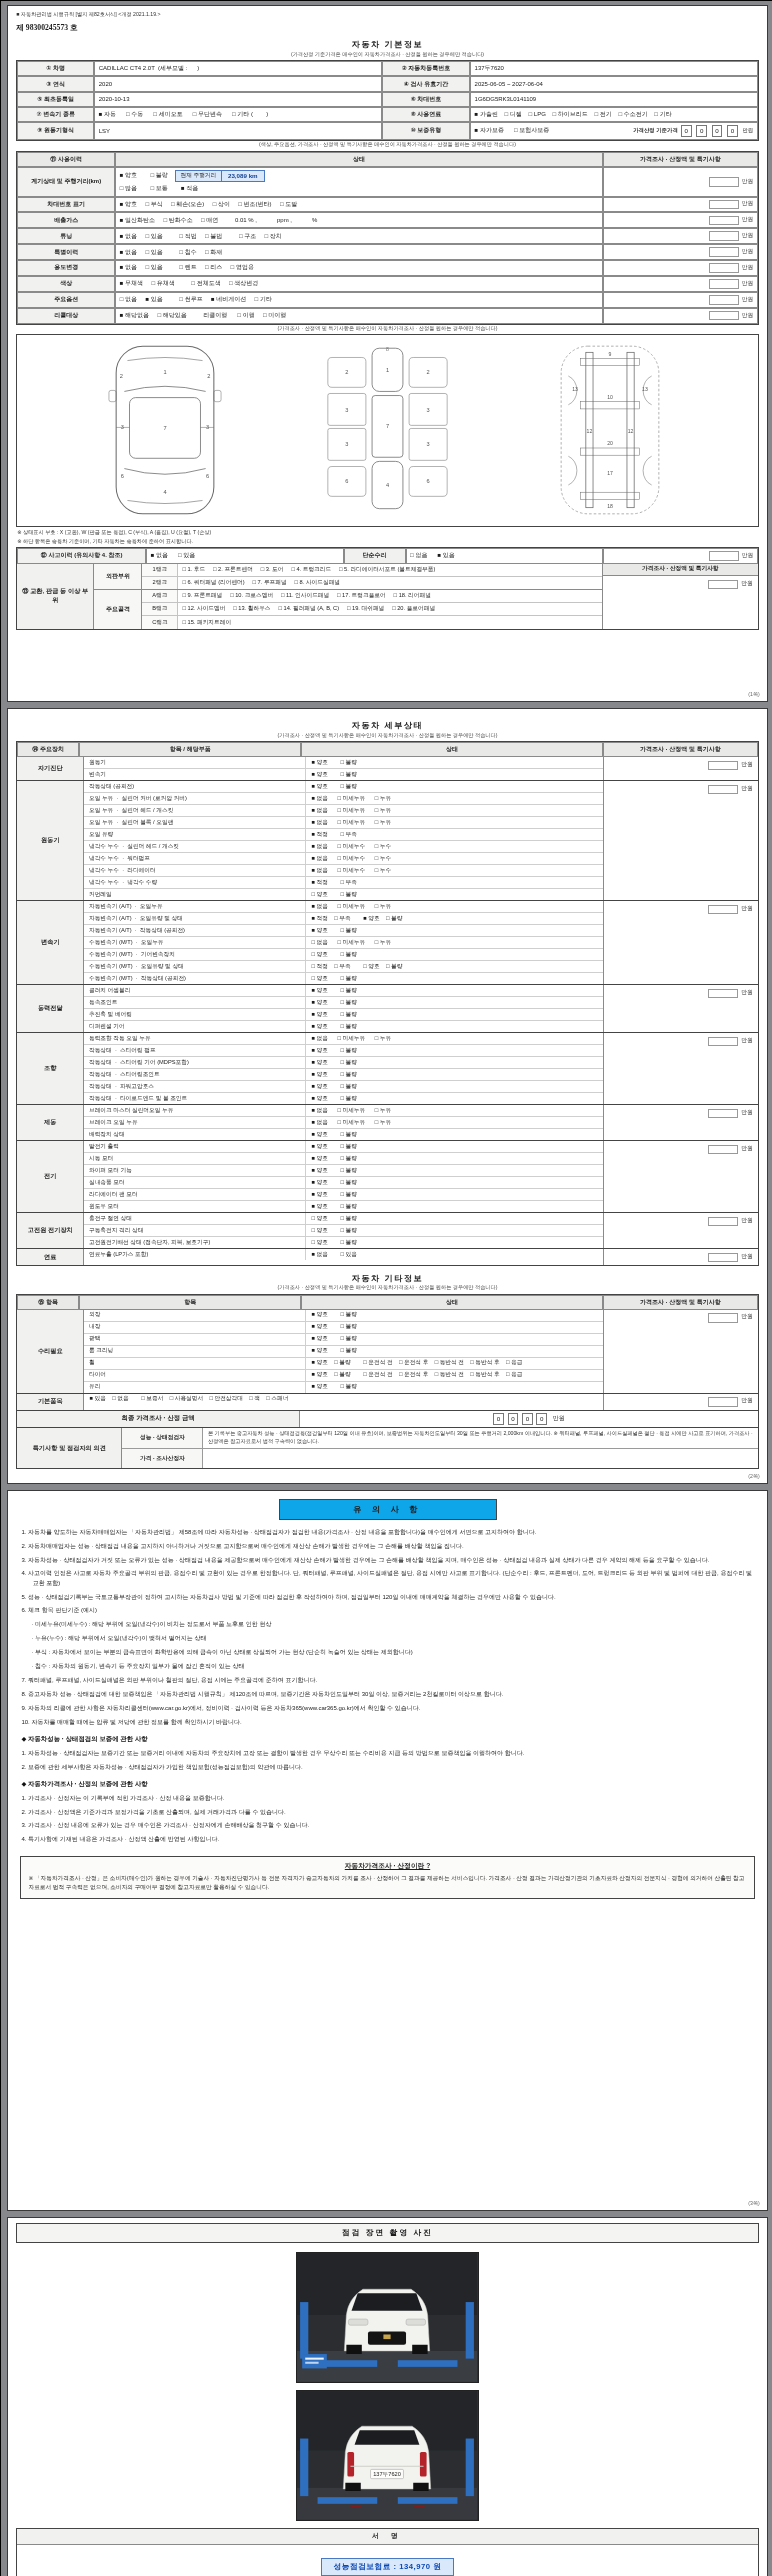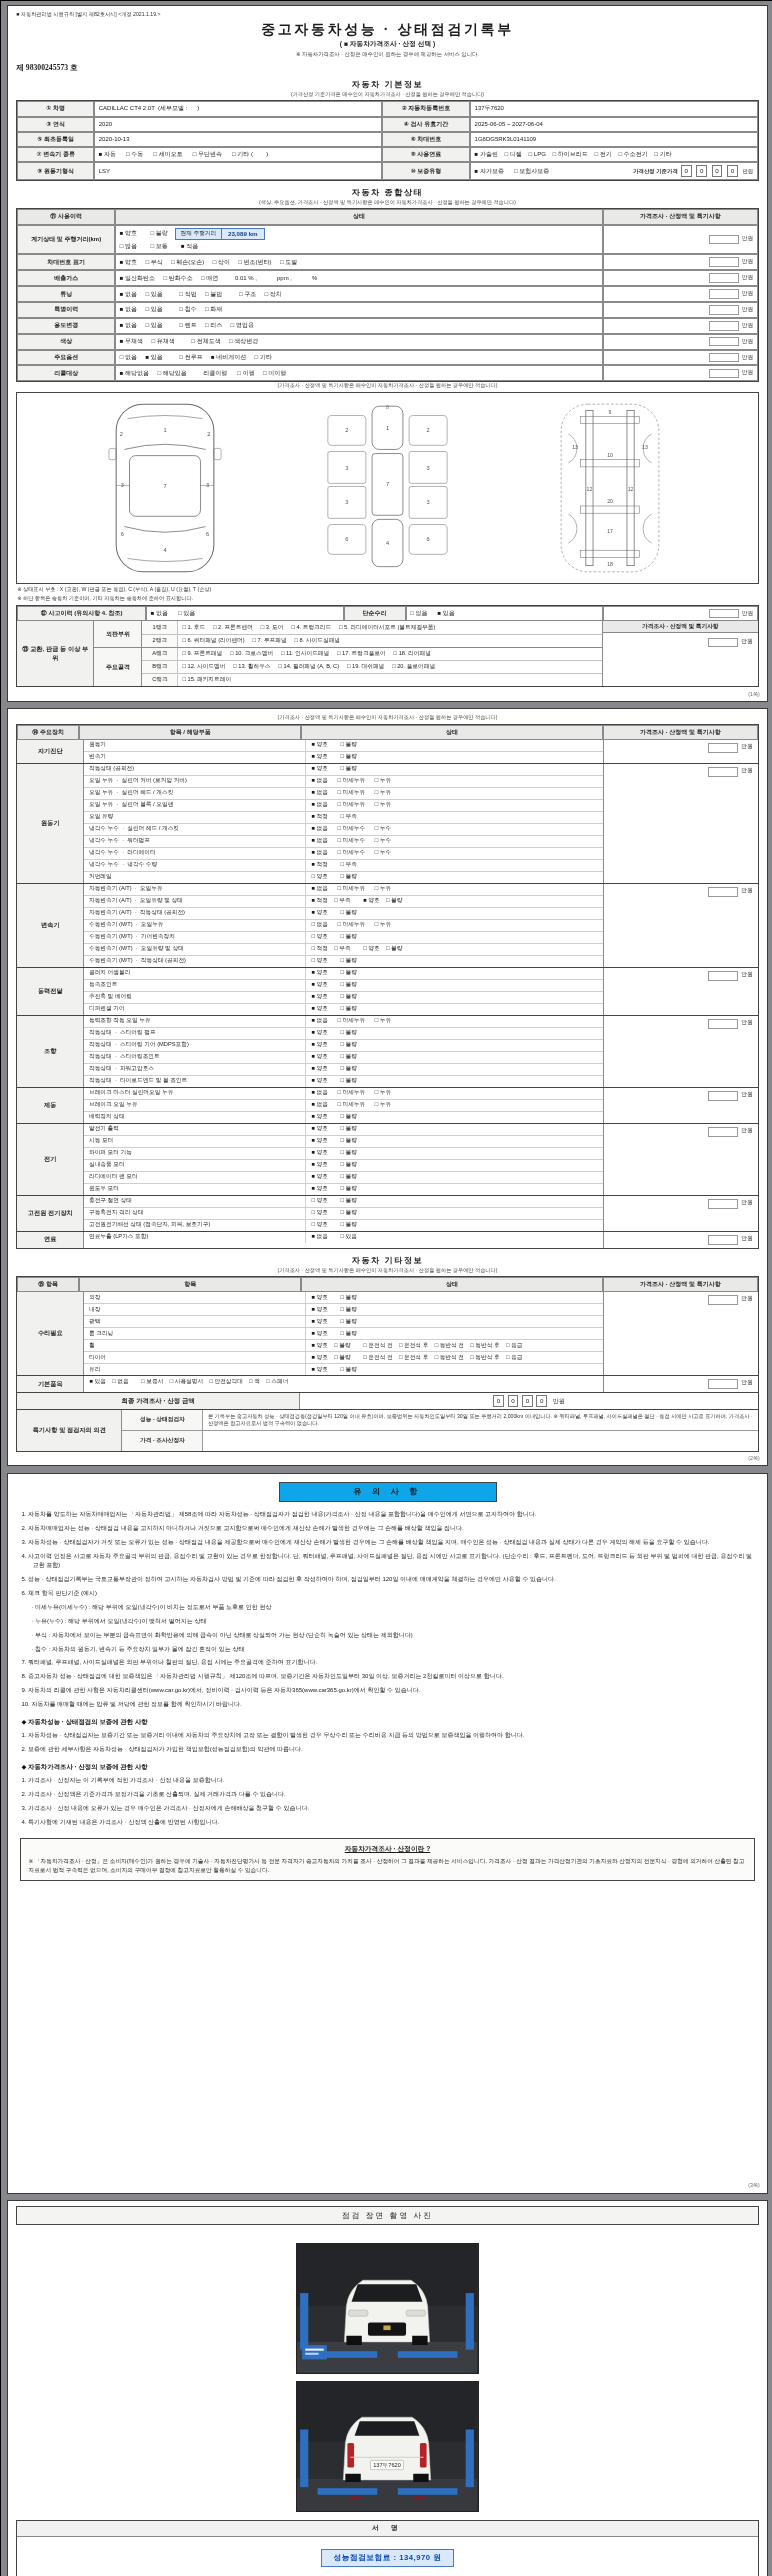--- a/index.html
+++ b/index.html
@@ -92,45 +92,40 @@
   .notice-title-box{border:0.8px solid #444;width:216px;margin:3.1px auto 8.2px;text-align:center;
                     font-size:8.2px;font-weight:bold;letter-spacing:4.1px;padding:3.6px 0;background:#0ea5e9;}
   .nline{font-size:6px;line-height:1.55;margin:0 5.2px 4.6px;padding-left:11.3px;text-indent:-11.3px;
          white-space:pre-wrap;color:#222;}
   .nsub{font-size:6.4px;font-weight:bold;margin:8.2px 5.2px 4.6px;color:#111;}
   .pricebox{border:0.8px solid #444;margin:11.3px 4.1px 0;padding:5.2px 7.2px;background:#fbfbfa;}
   .pricebox .pb-title{text-align:center;font-weight:bold;font-size:6.7px;margin-bottom:3.1px;
                       text-decoration:underline;}
   .pricebox .pb-text{font-size:5.7px;line-height:1.6;white-space:pre-wrap;color:#222;}
   
-  .photo-title-box{border:0.8px solid #444;text-align:center;font-size:7.7px;font-weight:normal;
-                   letter-spacing:2.1px;padding:3.6px 0;background:#f4f4f3;margin-bottom:18px;}
+  .photo-title-box{border:0.8px solid #444;text-align:center;font-size:7.7px;font-weight:bold;
+                   letter-spacing:2.1px;padding:3.6px 0;background:#f4f4f3;margin-bottom:9px;}
   .photo-frame{width:181px;margin:0 auto 7.2px;border:0.5px solid #222;background:#2c2e31;line-height:0;}
   .sign-box{border:0.8px solid #444;margin-top:4.1px;}
   .sign-head{background:#f1f1f0;text-align:center;font-weight:bold;letter-spacing:5.2px;
              padding:3.1px 0;border-bottom:0.5px solid #8a8a8a;font-size:6.7px;}
   .sign-body{min-height:33px;display:flex;align-items:center;justify-content:center;padding:5.2px;}
   .ins-chip{background:#d9e8fa;border:0.5px solid #4a79c4;color:#0b48b5;font-weight:bold;
             font-size:7.7px;padding:3.1px 11.3px;letter-spacing:0.5px;}
   .footer-lines{text-align:center;font-size:5.2px;color:#444;margin-top:5.2px;line-height:1.7;}
   svg text{font-family:"Liberation Sans","DejaVu Sans",sans-serif;}
 </style>
 </head>
 <body>
 
 <div class="sheet">
 
   <div class="page" style="min-height:697px;">
     <div class="tiny-note">■ 자동차관리법 시행규칙 [별지 제82호서식] &lt;개정 2021.1.19.&gt;</div>
 
-    <div class="doc-header">
-      <div class="doc-title">중고자동차성능 · 상태점검기록부</div>
-      <div class="doc-sub">( ■ 자동차가격조사 · 산정 선택 )</div>
-      <div class="doc-note">※ 자동차가격조사 · 산정은 매수인이 원하는 경우에 제공하는 서비스 입니다.</div>
-    </div>
 
     <div class="doc-no">제 98300245573 호</div>
 
     <div class="sec-title">자동차 기본정보</div>
     <div class="sec-note">(가격산정 기준가격은 매수인이 자동차가격조사 · 산정을 원하는 경우에만 적습니다)</div>
     <div class="tbl grid basic-grid">
       <div class="cell lbl">① 차명</div>
       <div class="cell">CADILLAC CT4 2.0T  (세부모델 :      )</div>
       <div class="cell lbl">② 자동차등록번호</div>
       <div class="cell">137두7620</div>
@@ -159,21 +154,20 @@
           <span style="font-weight:bold;">가격산정 기준가격</span>
           <span class="digit">0</span>
           <span class="digit">0</span>
           <span class="digit">0</span>
           <span class="digit">0</span>
           <span>만원</span>
         </span>
       </div>
     </div>
 
-    <div class="sec-title">자동차 종합상태</div>
     <div class="sec-note">(색상, 주요옵션, 가격조사 · 산정액 및 특기사항은 매수인이 자동차가격조사 · 산정을 원하는 경우에만 적습니다)</div>
     <div class="tbl">
       <div class="grid sum-head">
         <div class="cell hdr">⑪ 사용이력</div>
         <div class="cell hdr">상태</div>
         <div class="cell hdr">가격조사 · 산정액 및 특기사항</div>
       </div>
       <div class="grid sum-row">
         <div class="cell lbl">계기상태 및 주행거리(km)</div>
         <div class="cell" style="flex-direction:column;align-items:flex-start;gap:2.6px;display:flex;">
@@ -396,20 +390,21 @@
           <span class="amt-box"></span>
           <span>만원</span>
         </div>
       </div>
     </div>
 
     <div class="page-marker">(1쪽)</div>
   </div>
 
   <div class="page" style="min-height:737px;">
+    <div class="sec-title">자동차 세부상태</div>
     <div class="sec-note">(가격조사 · 산정액 및 특기사항은 매수인이 자동차가격조사 · 산정을 원하는 경우에만 적습니다)</div>
 
     <div class="tbl grid det-head" style="border-bottom:none;">
       <div class="cell hdr">⑭ 주요장치</div>
       <div class="cell hdr">항목 / 해당부품</div>
       <div class="cell hdr">상태</div>
       <div class="cell hdr">가격조사 · 산정액 및 특기사항</div>
     </div>
 
     <div class="dgroup">

